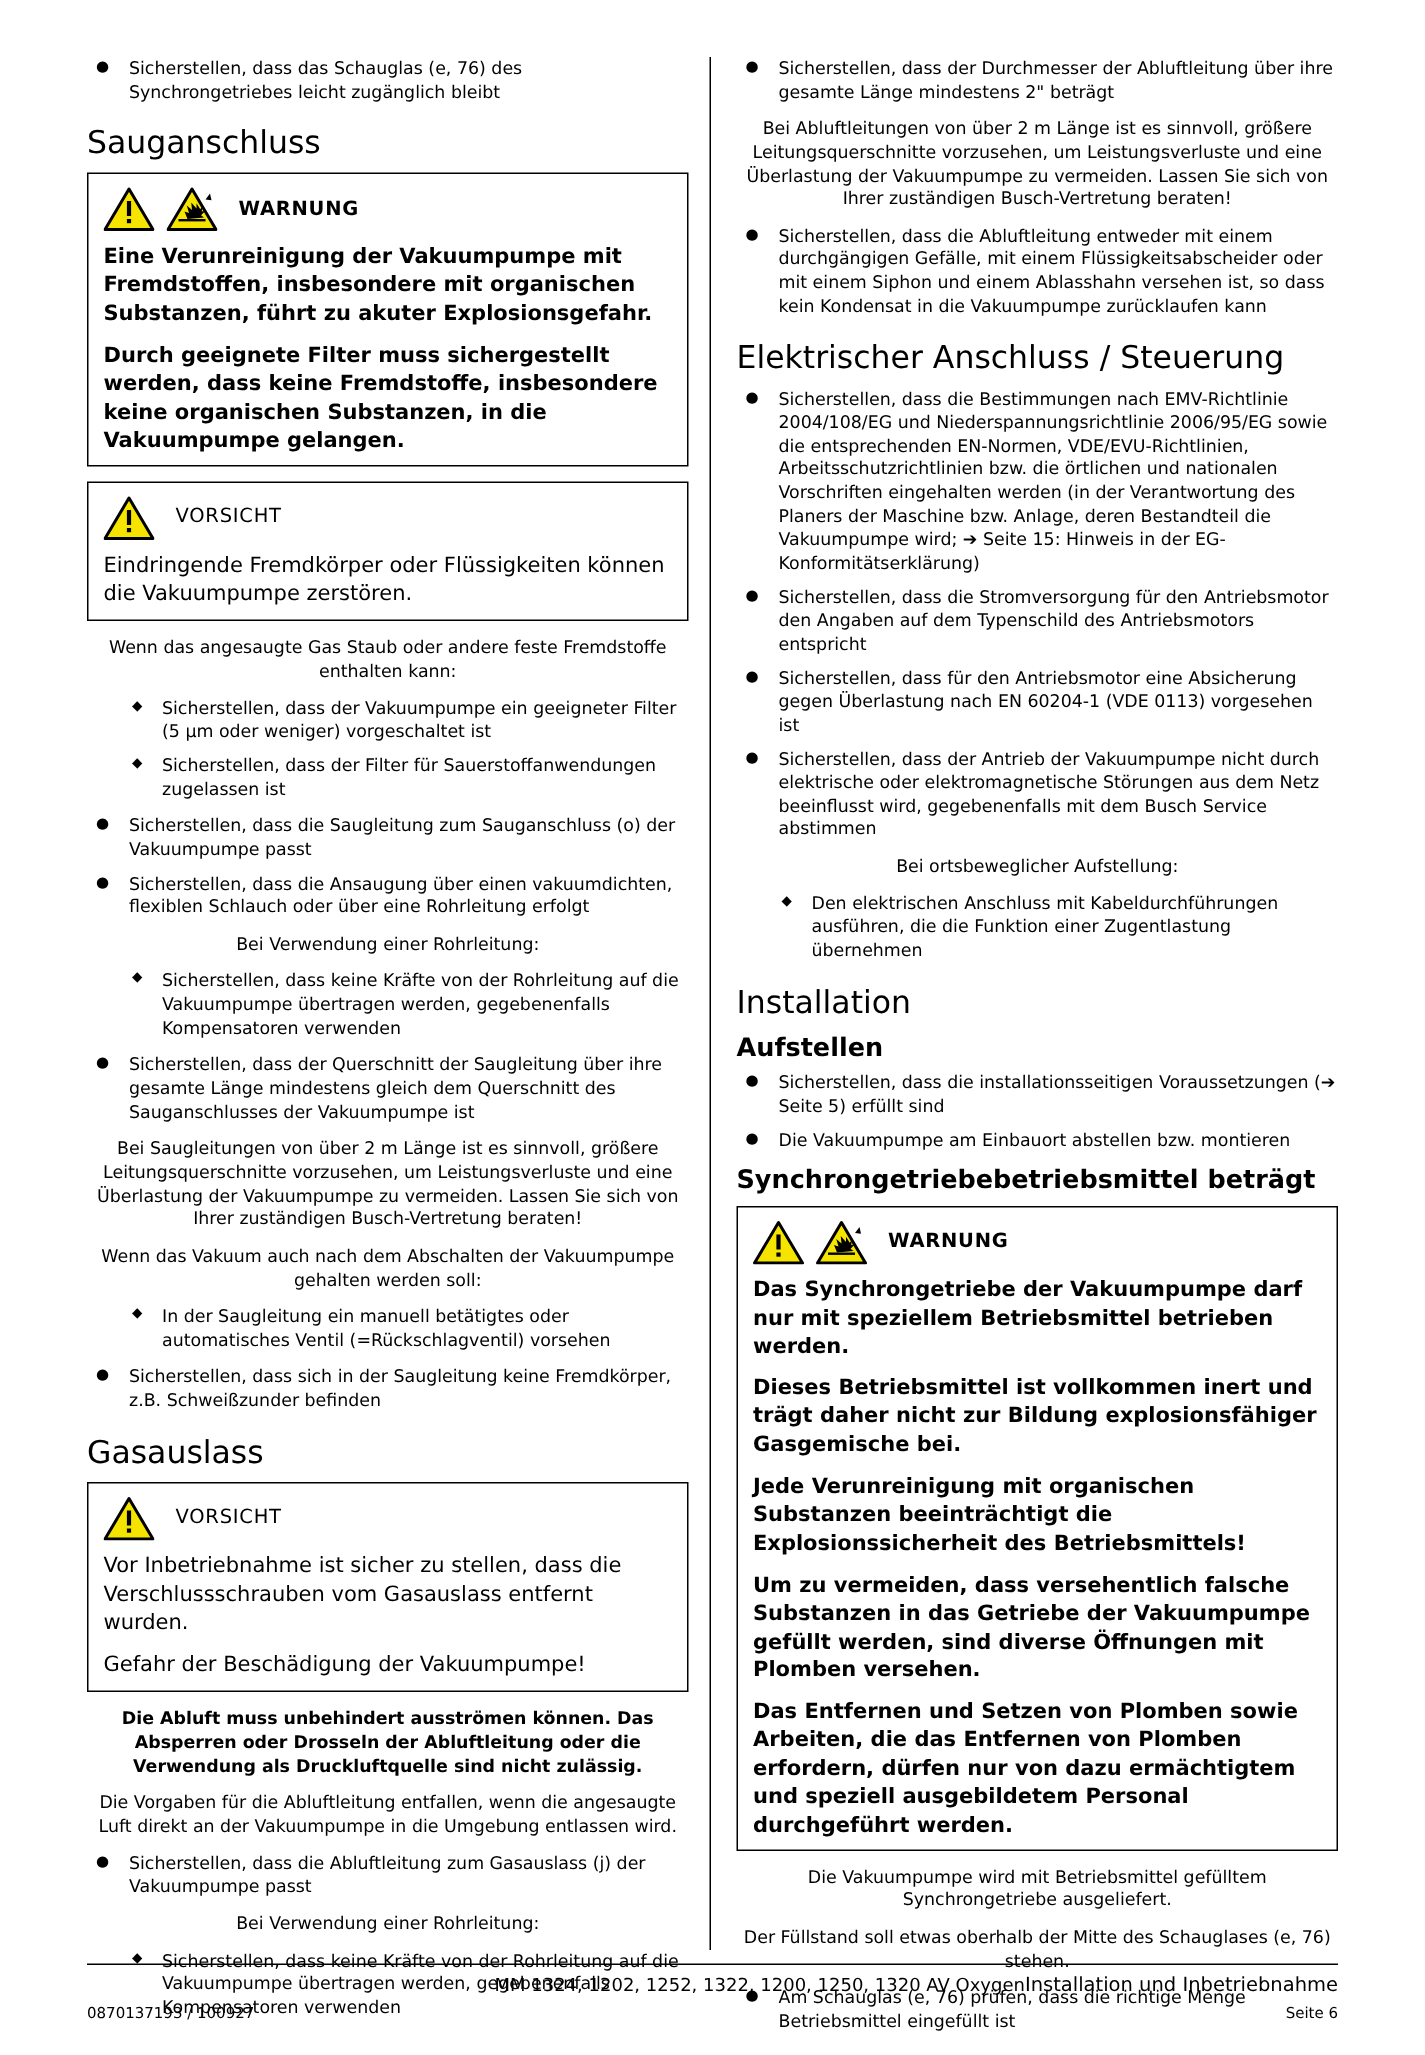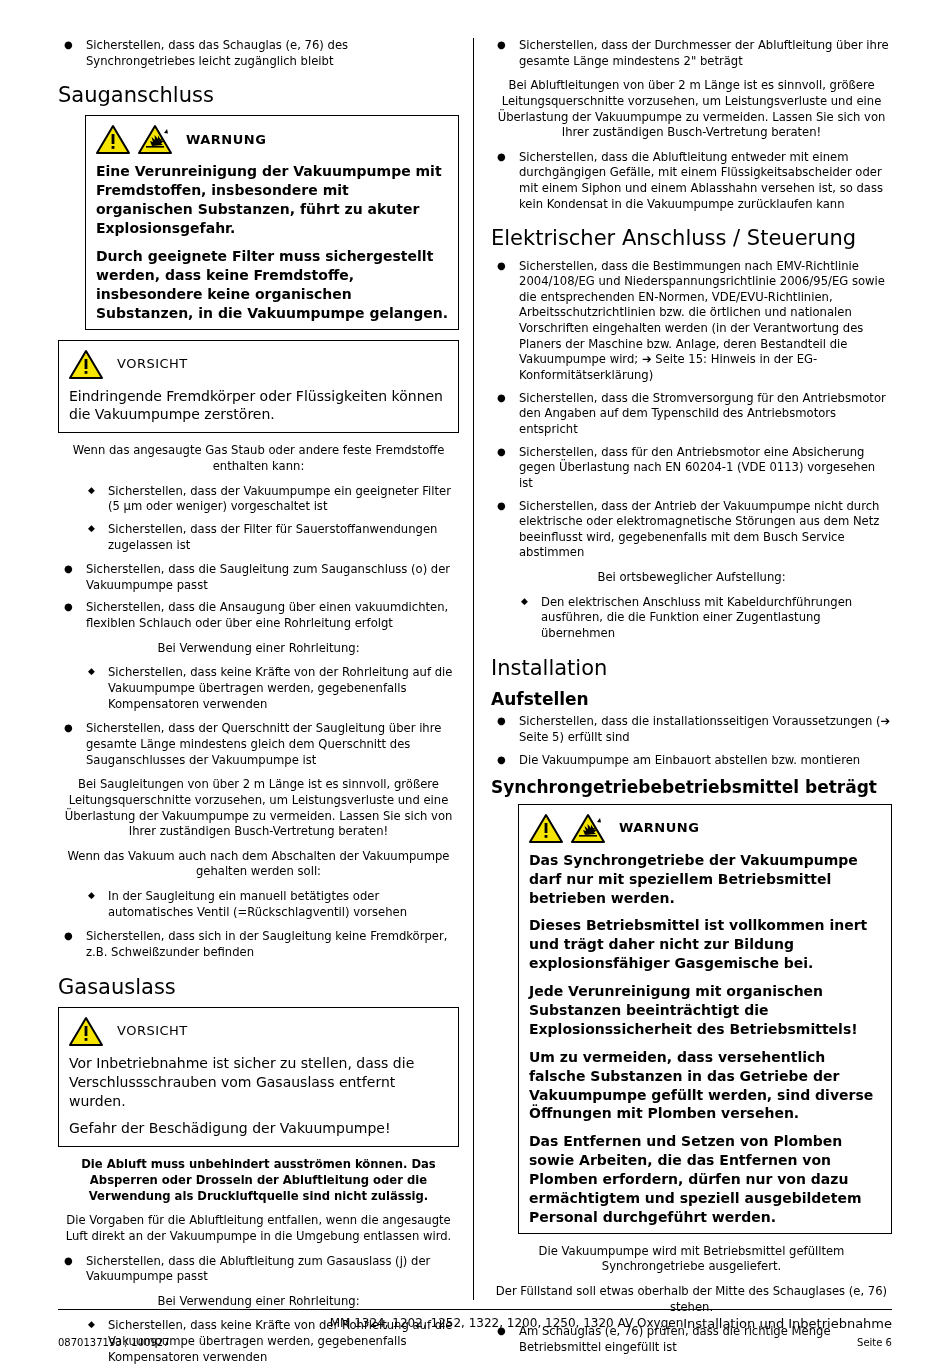--- a/index.html
+++ b/index.html
@@ -89,21 +89,20 @@
   }
   
   .adm {
     border: 1px solid #000000;
     margin: 6px 0 10px 0;
     padding: 8px 10px 8px 10px;
     box-sizing: border-box;
   }
   .adm.warn {
     padding-bottom: 6px;
-    margin-left: 27px;
   }
   .adm-head {
     display: flex;
     align-items: center;
     gap: 8px;
     margin-bottom: 8px;
   }
   .adm-title {
     font-size: 13px;
     letter-spacing: 0.5px;

